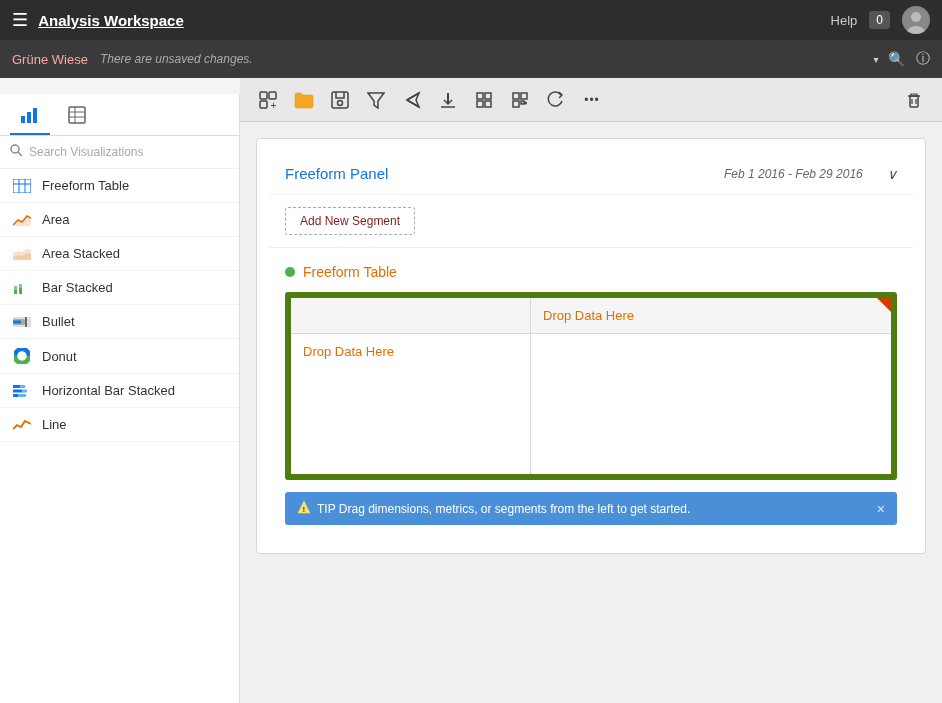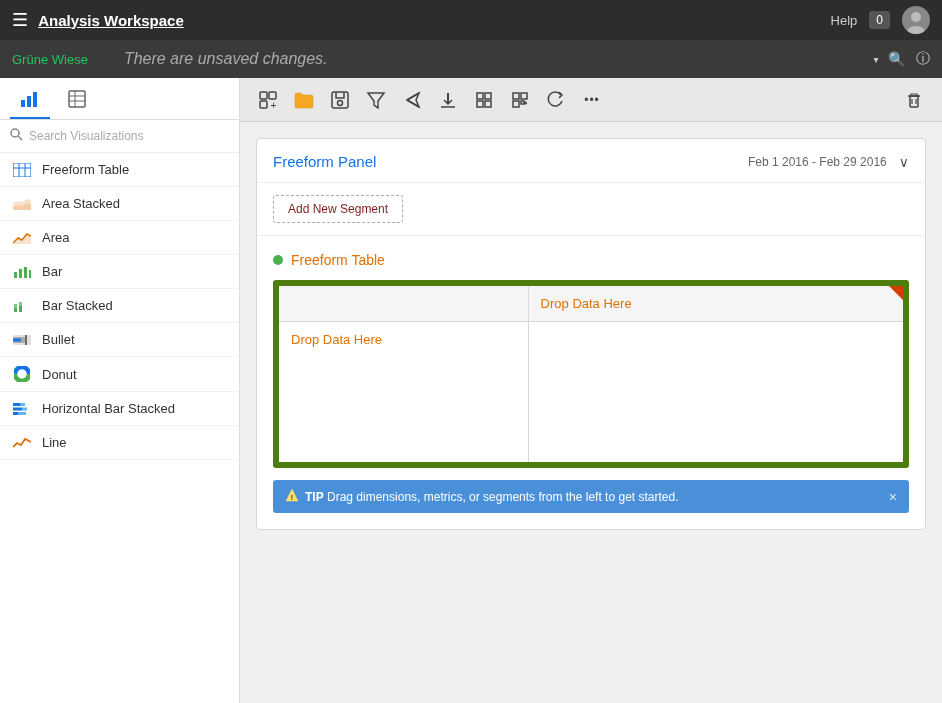--- a/index.html
+++ b/index.html
@@ -38,40 +38,41 @@
 
     
     .sub-nav {
       background: #3a3a3a;
       height: 38px;
       display: flex;
       align-items: center;
       padding: 0 12px;
       gap: 8px;
     }
-    .project-name { color: #22c55e; font-size: 13px; }
-    .unsaved-msg { color: #aaa; font-size: 16px; font-style: italic; margin-left: 28px; }
+    .project-name { color: #fca5a5; font-size: 13px; }
+    .unsaved-msg { color: #aaa; font-size: 12px; font-style: italic; margin-left: 4px; }
     .sub-nav-right { margin-left: auto; display: flex; align-items: center; gap: 10px; }
     .sub-nav-icon { color: #ccc; font-size: 14px; cursor: pointer; }
     .dropdown-arrow { color: #ccc; font-size: 10px; }
 
     
     .main-layout {
       display: flex;
       height: calc(703px - 78px);
     }
 
     
     .left-sidebar {
       width: 240px;
       background: #fff;
       border-right: 1px solid #ddd;
       display: flex;
       flex-direction: column;
       flex-shrink: 0;
+      margin-top: 16px;
     }
 
     .sidebar-tabs {
       display: flex;
       border-bottom: 1px solid #ddd;
       height: 42px;
       align-items: flex-end;
       padding: 0 10px;
       gap: 8px;
     }
@@ -159,21 +160,21 @@
     .panel-scroll {
       flex: 1;
       overflow-y: auto;
       padding: 16px;
     }
 
     .freeform-panel {
       background: #fff;
       border: 1px solid #d8d8d8;
       border-radius: 4px;
-      padding: 0;
+      padding: 12px;
     }
 
     .panel-header {
       display: flex;
       align-items: center;
       justify-content: space-between;
       padding: 14px 16px 12px;
       border-bottom: 1px solid #eee;
     }
     .panel-title {
@@ -278,21 +279,21 @@
       font-size: 12px;
       padding: 8px 12px;
       margin-top: 12px;
       display: flex;
       align-items: center;
       gap: 6px;
       border-radius: 3px;
     }
     .tip-icon { color: #ffe066; font-size: 14px; }
     .tip-text { flex: 1; }
-    .tip-bold { font-weight: 700; text-align: right; }
+    .tip-bold { font-weight: 400; text-align: right; }
     .tip-close { cursor: pointer; font-size: 14px; color: #fff; opacity: 0.8; margin-left: 8px; }
 
     
     .panel-scroll::-webkit-scrollbar { width: 8px; }
     .panel-scroll::-webkit-scrollbar-thumb { background: #bbb; border-radius: 4px; }
     .panel-scroll::-webkit-scrollbar-track { background: #e8e8e8; }
   </style>
 </head>
 <body>
 
@@ -367,45 +368,34 @@
                 <line x1="0" y1="5" x2="18" y2="5" stroke="#1473e6" stroke-width="1"></line>
                 <line x1="6" y1="0" x2="6" y2="14" stroke="#1473e6" stroke-width="1"></line>
                 <line x1="12" y1="0" x2="12" y2="14" stroke="#1473e6" stroke-width="1"></line>
               </svg>
             </span>
             <span>Freeform Table</span>
           </div>
           <div class="viz-item">
             <span class="viz-icon">
               <svg width="18" height="14" viewBox="0 0 18 14">
+                <polyline points="0,12 5,7 9,9 14,3 18,5" fill="none" stroke="#e07000" stroke-width="1.5"></polyline>
+                <polygon points="0,12 5,7 9,9 14,3 18,5 18,13 0,13" fill="rgba(224,112,0,0.2)"></polygon>
+              </svg>
+            </span>
+            <span>Area</span>
+          </div>
+          <div class="viz-item">
+            <span class="viz-icon">
+              <svg width="18" height="14" viewBox="0 0 18 14">
                 <polygon points="0,10 5,8 9,9 14,6 18,7 18,13 0,13" fill="rgba(224,112,0,0.35)"></polygon>
                 <polygon points="0,6 5,4 9,5 14,2 18,3 18,7 14,6 9,9 5,8 0,10" fill="rgba(224,112,0,0.2)"></polygon>
               </svg>
             </span>
             <span>Area Stacked</span>
-          </div>
-          <div class="viz-item">
-            <span class="viz-icon">
-              <svg width="18" height="14" viewBox="0 0 18 14">
-                <polyline points="0,12 5,7 9,9 14,3 18,5" fill="none" stroke="#e07000" stroke-width="1.5"></polyline>
-                <polygon points="0,12 5,7 9,9 14,3 18,5 18,13 0,13" fill="rgba(224,112,0,0.2)"></polygon>
-              </svg>
-            </span>
-            <span>Area</span>
-          </div>
-          <div class="viz-item">
-            <span class="viz-icon">
-              <svg width="18" height="14" viewBox="0 0 18 14">
-                <rect x="1" y="7" width="3" height="6" fill="#4caf50"></rect>
-                <rect x="6" y="4" width="3" height="9" fill="#4caf50"></rect>
-                <rect x="11" y="2" width="3" height="11" fill="#4caf50"></rect>
-                <rect x="16" y="5" width="2" height="8" fill="#4caf50"></rect>
-              </svg>
-            </span>
-            <span>Bar</span>
           </div>
           <div class="viz-item">
             <span class="viz-icon">
               <svg width="18" height="14" viewBox="0 0 18 14">
                 <rect x="1" y="9" width="3" height="4" fill="#4caf50"></rect>
                 <rect x="1" y="5" width="3" height="4" fill="#81c784"></rect>
                 <rect x="6" y="7" width="3" height="6" fill="#4caf50"></rect>
                 <rect x="6" y="3" width="3" height="4" fill="#81c784"></rect>
               </svg>
             </span>
@@ -546,21 +536,21 @@
           <polyline points="6,5 6,3 12,3 12,5" fill="none" stroke="#444" stroke-width="1.2"></polyline>
         </svg>
       </button>
     </div>
 
     <div class="panel-scroll">
       <div class="freeform-panel">
 
         <div class="panel-header">
           <span class="panel-title">Freeform Panel</span>
-          <div style="display:flex;align-items:center;gap:12px;">
+          <div style="display:flex;align-items:center;gap:24px;font-style:italic;">
             <span class="panel-date">Feb 1 2016 - Feb 29 2016</span>
             <span class="panel-chevron">∨</span>
           </div>
         </div>
 
         <div class="segment-area">
           <button class="add-segment-btn">Add New Segment</button>
         </div>
 
         <div class="viz-content">

